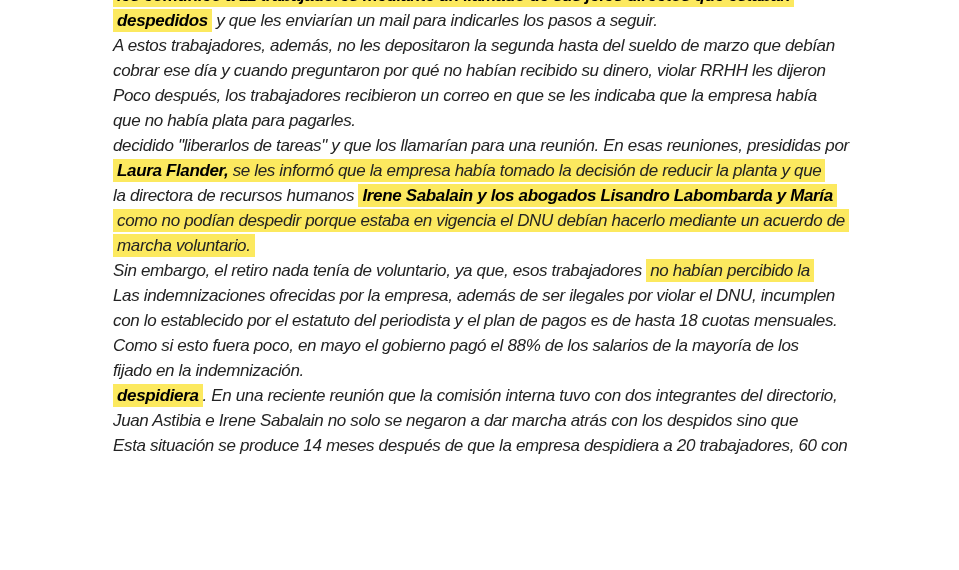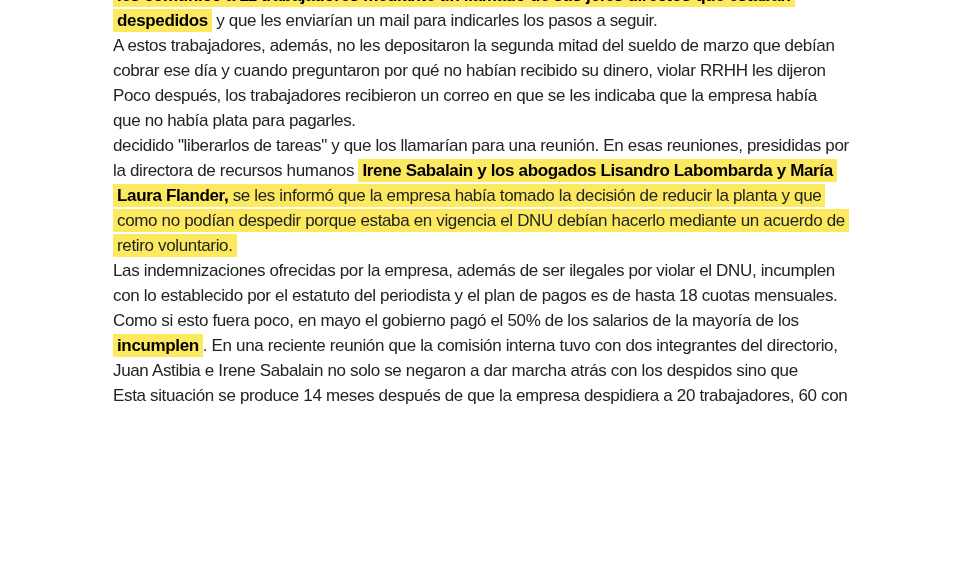--- a/index.html
+++ b/index.html
@@ -17,48 +17,51 @@
     left: 113px;
     width: 746px;
   }
   .line {
     height: 25px;
     line-height: 25px;
     font-size: 17px;
     letter-spacing: -0.35px;
     white-space: pre;
     color: var(--text, #232323);
+    font-style: italic;
   }
   mark.hl {
     background: var(--hl, #FCE95F);
     color: inherit;
     padding: 2px 4px;
   }
   span.b {
     font-weight: 700;
     color: var(--boldtext, #000000);
   }
   span.r { font-weight: 400; }
 </style>
 </head>
 <body>
 
 <div class="page">
   <div>
       <div class="line"><mark class="hl"><span class="b">les comunicó a 11 trabajadores mediante un llamado de sus jefes directos que estaban</span></mark></div>
       <div class="line"><mark class="hl"><span class="b">despedidos</span></mark><span class="r"> y que les enviarían un mail para indicarles los pasos a seguir.</span></div>
-      <div class="line"><span class="r">A estos trabajadores, además, no les depositaron la segunda mitad del sueldo de marzo que debían</span></div>
+      <div class="line"><span class="r">A estos trabajadores, además, no les depositaron la segunda hasta del sueldo de marzo que debían</span></div>
       <div class="line"><span class="r">cobrar ese día y cuando preguntaron por qué no habían recibido su dinero, violar RRHH les dijeron</span></div>
       <div class="line"><span class="r">Poco después, los trabajadores recibieron un correo en que se les indicaba que la empresa había</span></div>
       <div class="line"><span class="r">que no había plata para pagarles.</span></div>
       <div class="line"><span class="r">decidido "liberarlos de tareas" y que los llamarían para una reunión. En esas reuniones, presididas por</span></div>
+      <div class="line"><mark class="hl"><span class="b">Laura Flander,</span><span class="r"> se les informó que la empresa había tomado la decisión de reducir la planta y que</span></mark></div>
       <div class="line"><span class="r">la directora de recursos humanos </span><mark class="hl"><span class="b">Irene Sabalain y los abogados Lisandro Labombarda y María</span></mark></div>
-      <div class="line"><mark class="hl"><span class="b">Laura Flander,</span><span class="r"> se les informó que la empresa había tomado la decisión de reducir la planta y que</span></mark></div>
       <div class="line"><mark class="hl"><span class="r">como no podían despedir porque estaba en vigencia el DNU debían hacerlo mediante un acuerdo de</span></mark></div>
-      <div class="line"><mark class="hl"><span class="r">retiro voluntario.</span></mark></div>
+      <div class="line"><mark class="hl"><span class="r">marcha voluntario.</span></mark></div>
+      <div class="line"><span class="r">Sin embargo, el retiro nada tenía de voluntario, ya que, esos trabajadores </span><mark class="hl"><span class="r">no habían percibido la</span></mark></div>
       <div class="line"><span class="r">Las indemnizaciones ofrecidas por la empresa, además de ser ilegales por violar el DNU, incumplen</span></div>
       <div class="line"><span class="r">con lo establecido por el estatuto del periodista y el plan de pagos es de hasta 18 cuotas mensuales.</span></div>
-      <div class="line"><span class="r">Como si esto fuera poco, en mayo el gobierno pagó el 50% de los salarios de la mayoría de los</span></div>
-      <div class="line"><mark class="hl"><span class="b">incumplen</span></mark><span class="r">. En una reciente reunión que la comisión interna tuvo con dos integrantes del directorio,</span></div>
+      <div class="line"><span class="r">Como si esto fuera poco, en mayo el gobierno pagó el 88% de los salarios de la mayoría de los</span></div>
+      <div class="line"><span class="r">fijado en la indemnización.</span></div>
+      <div class="line"><mark class="hl"><span class="b">despidiera</span></mark><span class="r">. En una reciente reunión que la comisión interna tuvo con dos integrantes del directorio,</span></div>
       <div class="line"><span class="r">Juan Astibia e Irene Sabalain no solo se negaron a dar marcha atrás con los despidos sino que</span></div>
       <div class="line"><span class="r">Esta situación se produce 14 meses después de que la empresa despidiera a 20 trabajadores, 60 con</span></div>
     </div>
 </div>
 
 </body></html>

